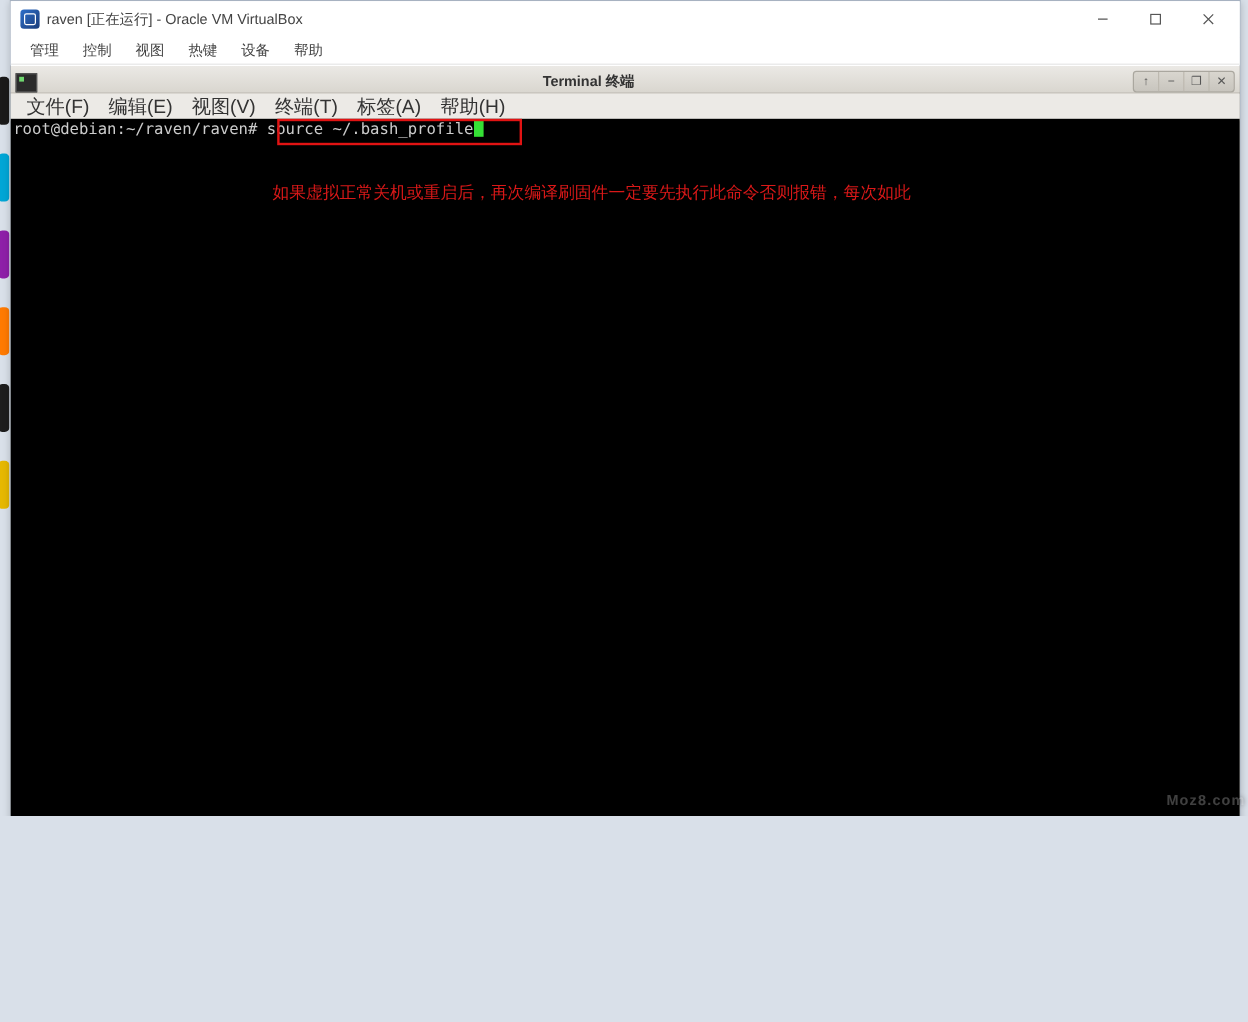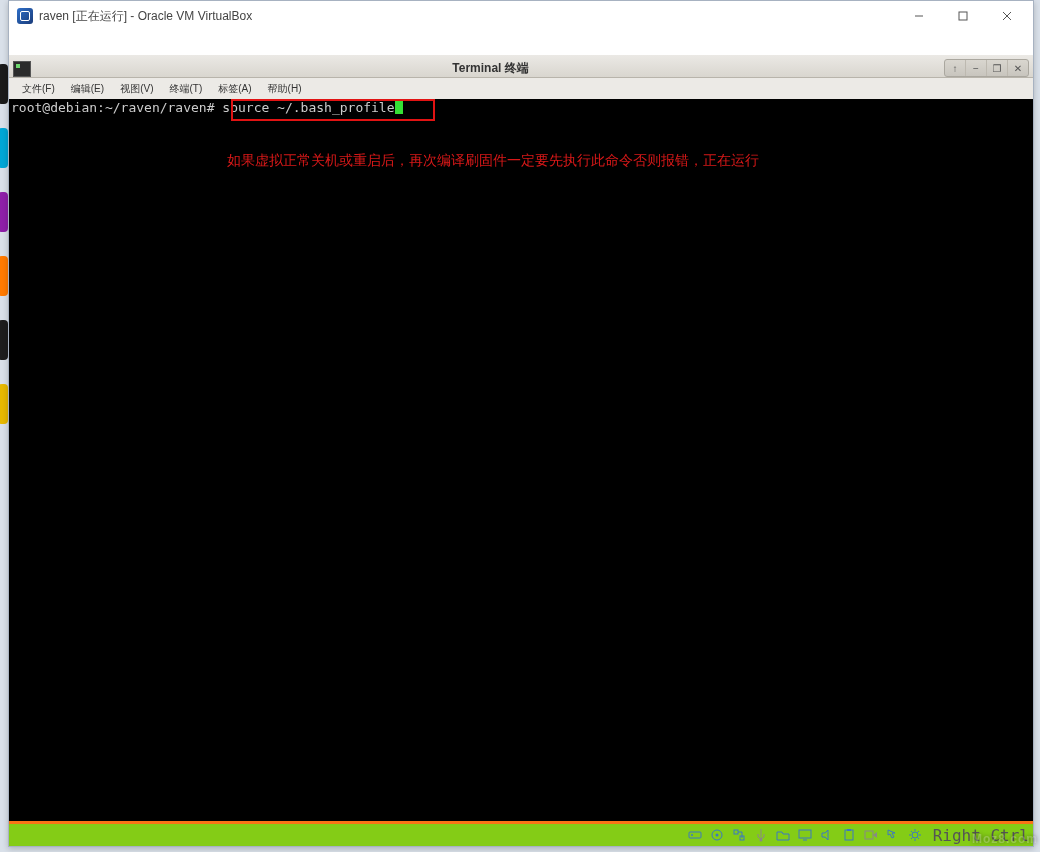--- a/index.html
+++ b/index.html
@@ -1,16 +1,16 @@
 <!DOCTYPE html>
 <html><head>
 <meta charset="utf-8">
 <style>
 html,body{margin:0;padding:0;font-family:"Microsoft YaHei","Segoe UI",sans-serif;font-size:12px;background:#d9e0e9;overflow:hidden}
-.screen{width:1040px;height:852px;position:relative;background:#d9e0e9}
+.screen{width:1040px;height:680px;position:relative;background:#d9e0e9}
 
 .vbox-win{position:absolute;left:8px;top:0;width:1024px;height:845px;background:#fff;border:1px solid #a7b2c1;box-shadow:0 2px 6px rgba(0,0,0,.2)}
 .vbox-title{height:30px;display:flex;align-items:center;padding:0 4px 0 8px;background:#fff;color:#555}
 .vbox-title .vb-icon{width:16px;height:16px;background:linear-gradient(135deg,#2e6fc9,#1a3c7a);border-radius:3px;margin-right:6px;position:relative}
 .vbox-title .vb-icon:before{content:"";position:absolute;inset:3px;border:1px solid #fff;border-radius:2px}
 .vbox-title .ttl{flex:1;font-size:12px;color:#444}
 .win-btn{width:44px;height:28px;display:flex;align-items:center;justify-content:center;color:#555}
 .win-btn svg{width:10px;height:10px}
 .vbox-menu{height:22px;display:flex;align-items:center;padding:0 8px;gap:4px;background:#fff;color:#444;border-bottom:1px solid #e6e6e6}
 .vbox-menu span{padding:2px 8px}
@@ -19,21 +19,21 @@
 
 .term-win{position:absolute;left:0;top:0;right:0;height:766px;background:#eceae6}
 .term-titlebar{height:22px;background:linear-gradient(#ebe9e5,#d9d6cf);display:flex;align-items:flex-end;padding:0 4px;border-bottom:1px solid #b8b4ab}
 .term-ico{width:16px;height:14px;margin-right:6px;background:#2b2b2b;border:1px solid #555;position:relative}
 .term-ico:before{content:"";position:absolute;left:2px;top:2px;width:4px;height:4px;background:#6fd86f}
 .term-titlebar .ttl{flex:1;text-align:center;font-weight:bold;color:#333;font-size:12px}
 .term-ctrl{display:flex;background:linear-gradient(#d9d6cf,#c8c5be);border:1px solid #aaa79f;border-radius:3px}
 .term-ctrl span{width:20px;height:16px;display:flex;align-items:center;justify-content:center;color:#555;font-size:10px;border-right:1px solid #bdb9b0}
 .term-ctrl span:last-child{border:none}
 .term-menu{height:22px;background:#eceae6;display:flex;align-items:center;padding:0 6px;gap:2px;color:#333;border-bottom:1px solid #c9c5bc}
-.term-menu span{padding:2px 7px;font-size:10px}
+.term-menu span{padding:2px 7px;font-size:16px}
 .term-body{position:absolute;left:0;right:0;top:44px;bottom:0;background:#000;font-family:"DejaVu Sans Mono",Consolas,monospace;font-size:13px;line-height:15px;color:#ccc}
 .prompt-line{padding:1px 2px;white-space:pre}
 .hi-box{position:absolute;left:222px;top:0px;width:200px;height:18px;border:2px solid #e11313;background:transparent}
 .cursor{display:inline-block;width:8px;height:14px;background:#35e035;vertical-align:-2px}
 .annotation{position:absolute;left:218px;top:54px;color:#d91818;font-size:14px;font-family:"Microsoft YaHei",sans-serif}
 
 .vb-status{position:absolute;left:0;right:0;bottom:0;height:22px;background:#84cc16;border-top:3px solid #f97316;display:flex;align-items:center;justify-content:flex-end;padding:0 4px;gap:6px;color:#4a6;font-size:16px}
 .vb-status .st-ic{width:16px;height:16px;display:flex;align-items:center;justify-content:center;color:#3a78c2}
 .vb-status .rc{color:#555;font-family:Consolas,monospace;margin-left:4px}
 
@@ -67,20 +67,28 @@
           <svg viewBox="0 0 10 10">
             <rect x="1" y="1" width="8" height="8" fill="none" stroke="#555"></rect>
           </svg>
         </div>
       <div class="win-btn">
           <svg viewBox="0 0 10 10">
             <path d="M1 1l8 8M9 1l-8 8" stroke="#555"></path>
           </svg>
         </div>
     </div>
+    <div class="vbox-menu">
+      <span>管理</span>
+      <span>控制</span>
+      <span>视图</span>
+      <span>热键</span>
+      <span>设备</span>
+      <span>帮助</span>
+    </div>
 
     <div class="guest">
       <div class="term-win">
         <div class="term-titlebar">
           <div class="term-ico"></div>
           <div class="ttl">Terminal 终端</div>
           <div class="term-ctrl">
             <span>↑</span>
             <span>−</span>
             <span>❐</span>
@@ -91,21 +99,21 @@
           <span>文件(F)</span>
           <span>编辑(E)</span>
           <span>视图(V)</span>
           <span>终端(T)</span>
           <span>标签(A)</span>
           <span>帮助(H)</span>
         </div>
         <div class="term-body">
           <div class="prompt-line"><span>root@debian:~/raven/raven# </span><span>source ~/.bash_profile</span><span class="cursor"></span></div>
           <div class="hi-box"></div>
-          <div class="annotation">如果虚拟正常关机或重启后，再次编译刷固件一定要先执行此命令否则报错，正在运行</div>
+          <div class="annotation">如果虚拟正常关机或重启后，再次编译刷固件一定要先执行此命令否则报错，每次如此</div>
         </div>
       </div>
     </div>
 
     <div class="vb-status">
       <span class="st-ic">
           <svg width="14" height="14" viewBox="0 0 14 14">
             <rect x="1" y="4" width="12" height="6" rx="1" fill="none" stroke="#3a78c2"></rect>
             <circle cx="4" cy="7" r="1" fill="#3a78c2"></circle>
           </svg>

